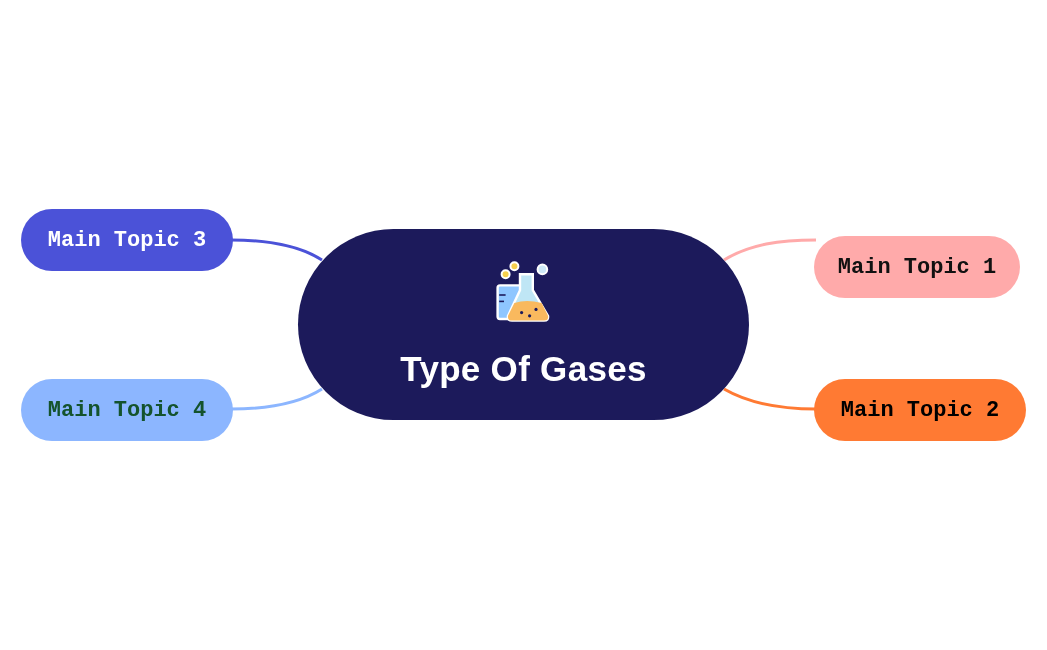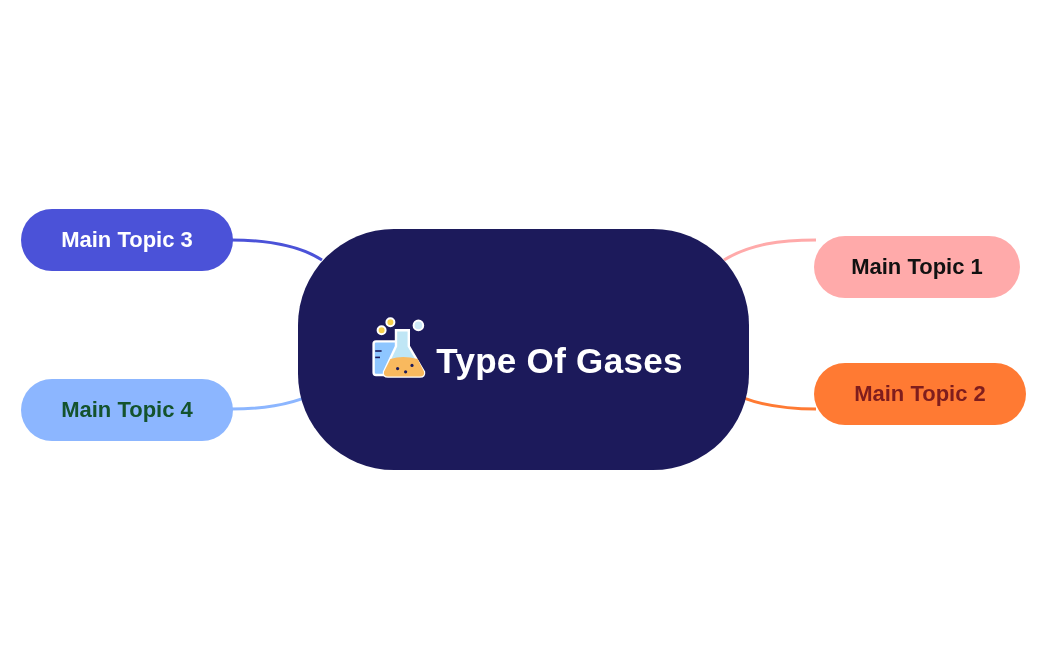--- a/index.html
+++ b/index.html
@@ -1,28 +1,28 @@
 <!DOCTYPE html>
 <html><head>
 <meta charset="utf-8">
 <style>
   html, body { margin:0; padding:0; background:#ffffff; }
   body { width:1047px; height:650px; position:relative; overflow:hidden;
          font-family:"Liberation Sans", "DejaVu Sans", sans-serif; }
   .canvas { position:absolute; left:0; top:0; width:1047px; height:650px; }
   svg.links { position:absolute; left:0; top:0; }
-  .central { position:absolute; left:298px; top:229px; width:451px; height:241px;
-             border-radius:96px; background:#1c1a5b; display:flex; flex-direction:row;
+  .central { position:absolute; left:298px; top:229px; width:451px; height:191px;
+             border-radius:96px; background:#1c1a5b; display:flex; flex-direction:column;
              align-items:center; justify-content:center; }
   .central .icon { width:72px; height:72px; margin-top:-6px; }
   .central .title { color:#ffffff; font-weight:bold; font-size:35px; margin-top:22px; letter-spacing:0.3px; }
   .topic { position:absolute; height:62px; border-radius:31px; display:flex; align-items:center;
-           justify-content:center; font-weight:bold; font-size:22px; }
+           justify-content:center; font-weight:bold; font-size:22px;font-family:Liberation Mono, monospace; }
   .t1 { left:814px; top:209px; width:206px; background:#ffaaaa; color:#111;margin-top:27px; }
-  .t2 { left:814px; top:363px; width:212px; background:#ff7a33; color:#7f1d1d; }
+  .t2 { left:814px; top:379px; width:212px; background:#ff7a33; color:#000000; }
   .t3 { left:21px; top:209px; width:212px; background:#4b52d8; color:#fff; }
   .t4 { left:21px; top:379px; width:212px; background:#8cb6ff; color:#14532d; }
 </style>
 </head>
 <body>
 
 <div class="canvas">
   <svg class="links" width="1047" height="650">
     <path d="M724,260 C750,244 780,240 816,240" stroke="#ffaaaa" stroke-width="3" fill="none"></path>
     <path d="M724,389 C750,404 780,409 816,409" stroke="#ff7a33" stroke-width="3" fill="none"></path>

